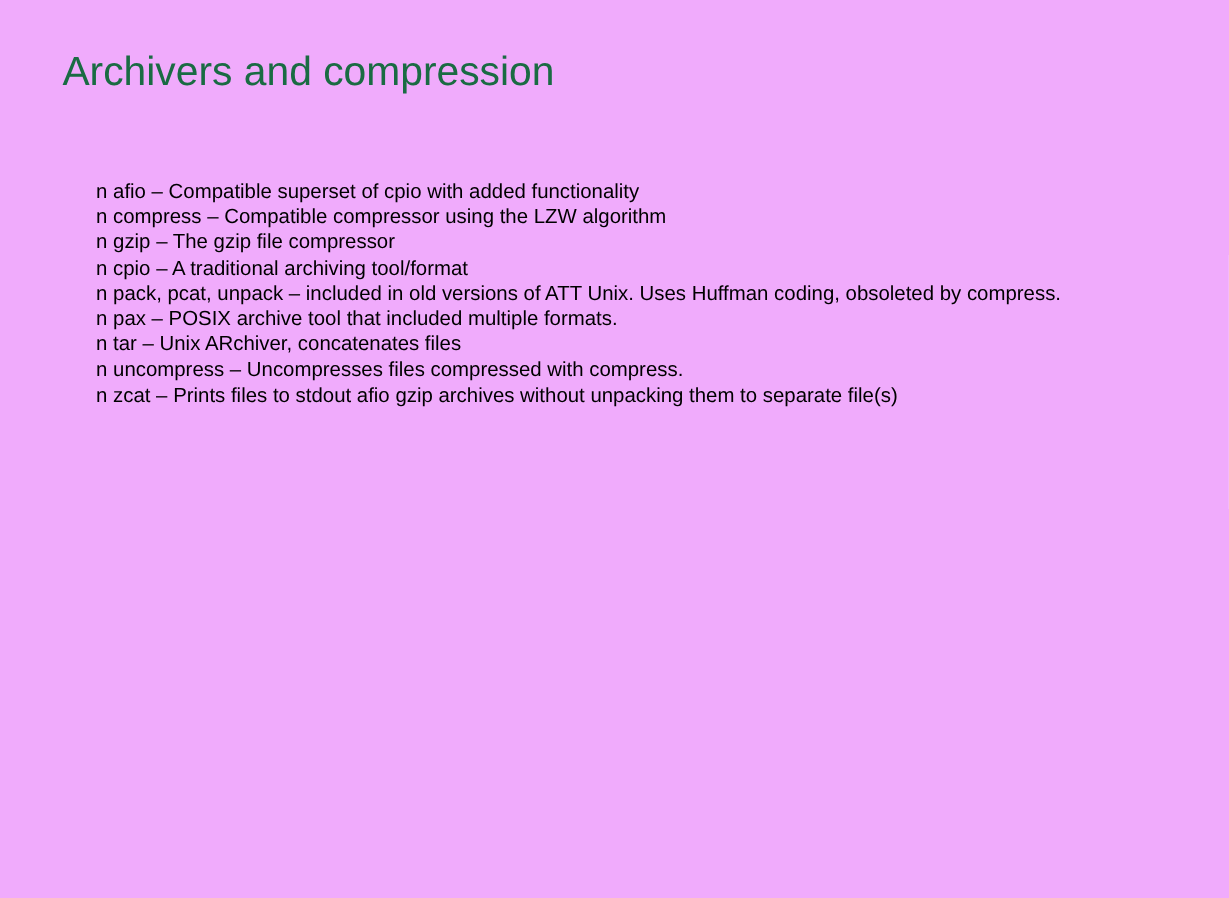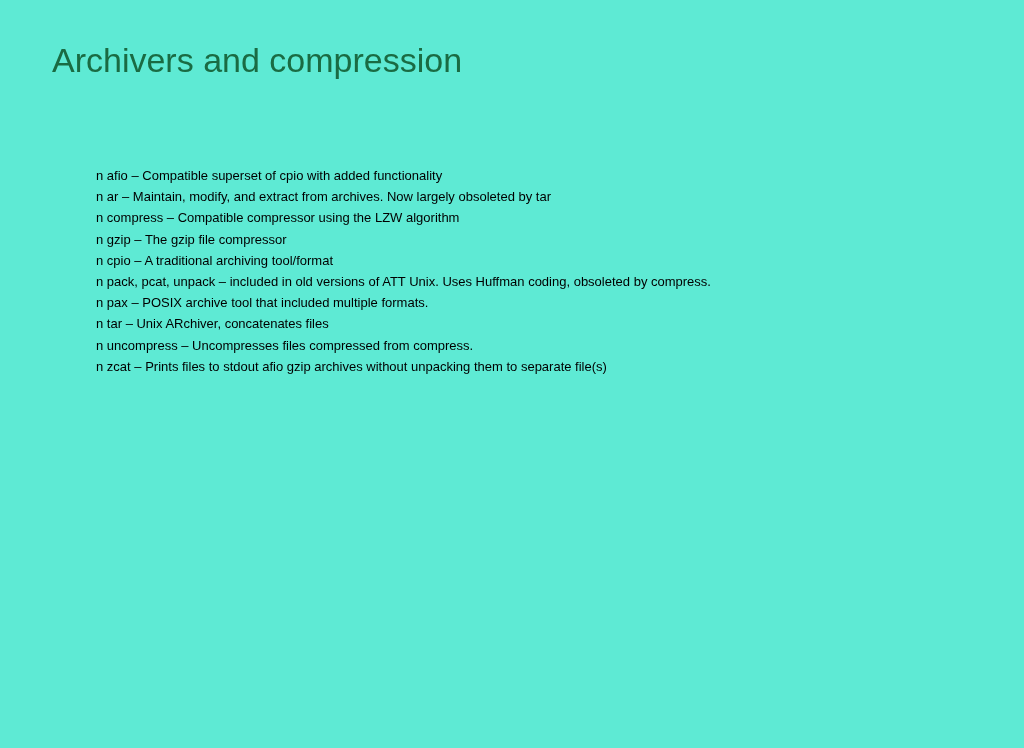--- a/index.html
+++ b/index.html
@@ -37,24 +37,24 @@
     white-space: nowrap;
     margin: 0;
   }
 
   .slide-body {
     position: absolute;
     left: 62px;
     top: 149px;
     width: 900px;
     font-family: "Liberation Sans", sans-serif;
-    font-size: 13px;
+    font-size: 17px;
     line-height: 21.2px;
     color: #000000;
-    margin: 16px;
+    margin: 0;
     padding: 0;
     list-style: none;
   }
 
   .body-line {
     display: block;
     margin: 0;
     padding: 0;
     white-space: normal;
     text-indent: 18px;
@@ -64,31 +64,30 @@
     display: inline;
   }
 
   .body-line .line-text {
     display: inline;
   }
 </style>
 </head>
 <body>
 
-<div class="slide" style="background: #5eead4; text-decoration: underline;">
+<div class="slide" style="background: #f0abfc; text-decoration: underline;">
 
   <h1 class="slide-title" style="color: rgb(26, 107, 67);">Archivers and compression</h1>
 
   <div class="slide-body" style="color: rgb(0, 0, 0);">
 
   <div class="body-line"><span class="bullet">n</span> <span class="line-text">afio – Compatible superset of cpio with added functionality</span></div>
-      <div class="body-line"><span class="bullet">n</span> <span class="line-text">ar – Maintain, modify, and extract from archives. Now largely obsoleted by tar</span></div>
       <div class="body-line"><span class="bullet">n</span> <span class="line-text">compress – Compatible compressor using the LZW algorithm</span></div>
       <div class="body-line"><span class="bullet">n</span> <span class="line-text">gzip – The gzip file compressor</span></div>
       <div class="body-line"><span class="bullet">n</span> <span class="line-text">cpio – A traditional archiving tool/format</span></div>
       <div class="body-line"><span class="bullet">n</span> <span class="line-text">pack, pcat, unpack – included in old versions of ATT Unix. Uses Huffman coding, obsoleted by compress.</span></div>
       <div class="body-line"><span class="bullet">n</span> <span class="line-text">pax – POSIX archive tool that included multiple formats.</span></div>
       <div class="body-line"><span class="bullet">n</span> <span class="line-text">tar – Unix ARchiver, concatenates files</span></div>
-      <div class="body-line"><span class="bullet">n</span> <span class="line-text">uncompress – Uncompresses files compressed from compress.</span></div>
+      <div class="body-line"><span class="bullet">n</span> <span class="line-text">uncompress – Uncompresses files compressed with compress.</span></div>
       <div class="body-line"><span class="bullet">n</span> <span class="line-text">zcat – Prints files to stdout afio gzip archives without unpacking them to separate file(s)</span></div>
     </div>
 
 </div>
 
 </body></html>

